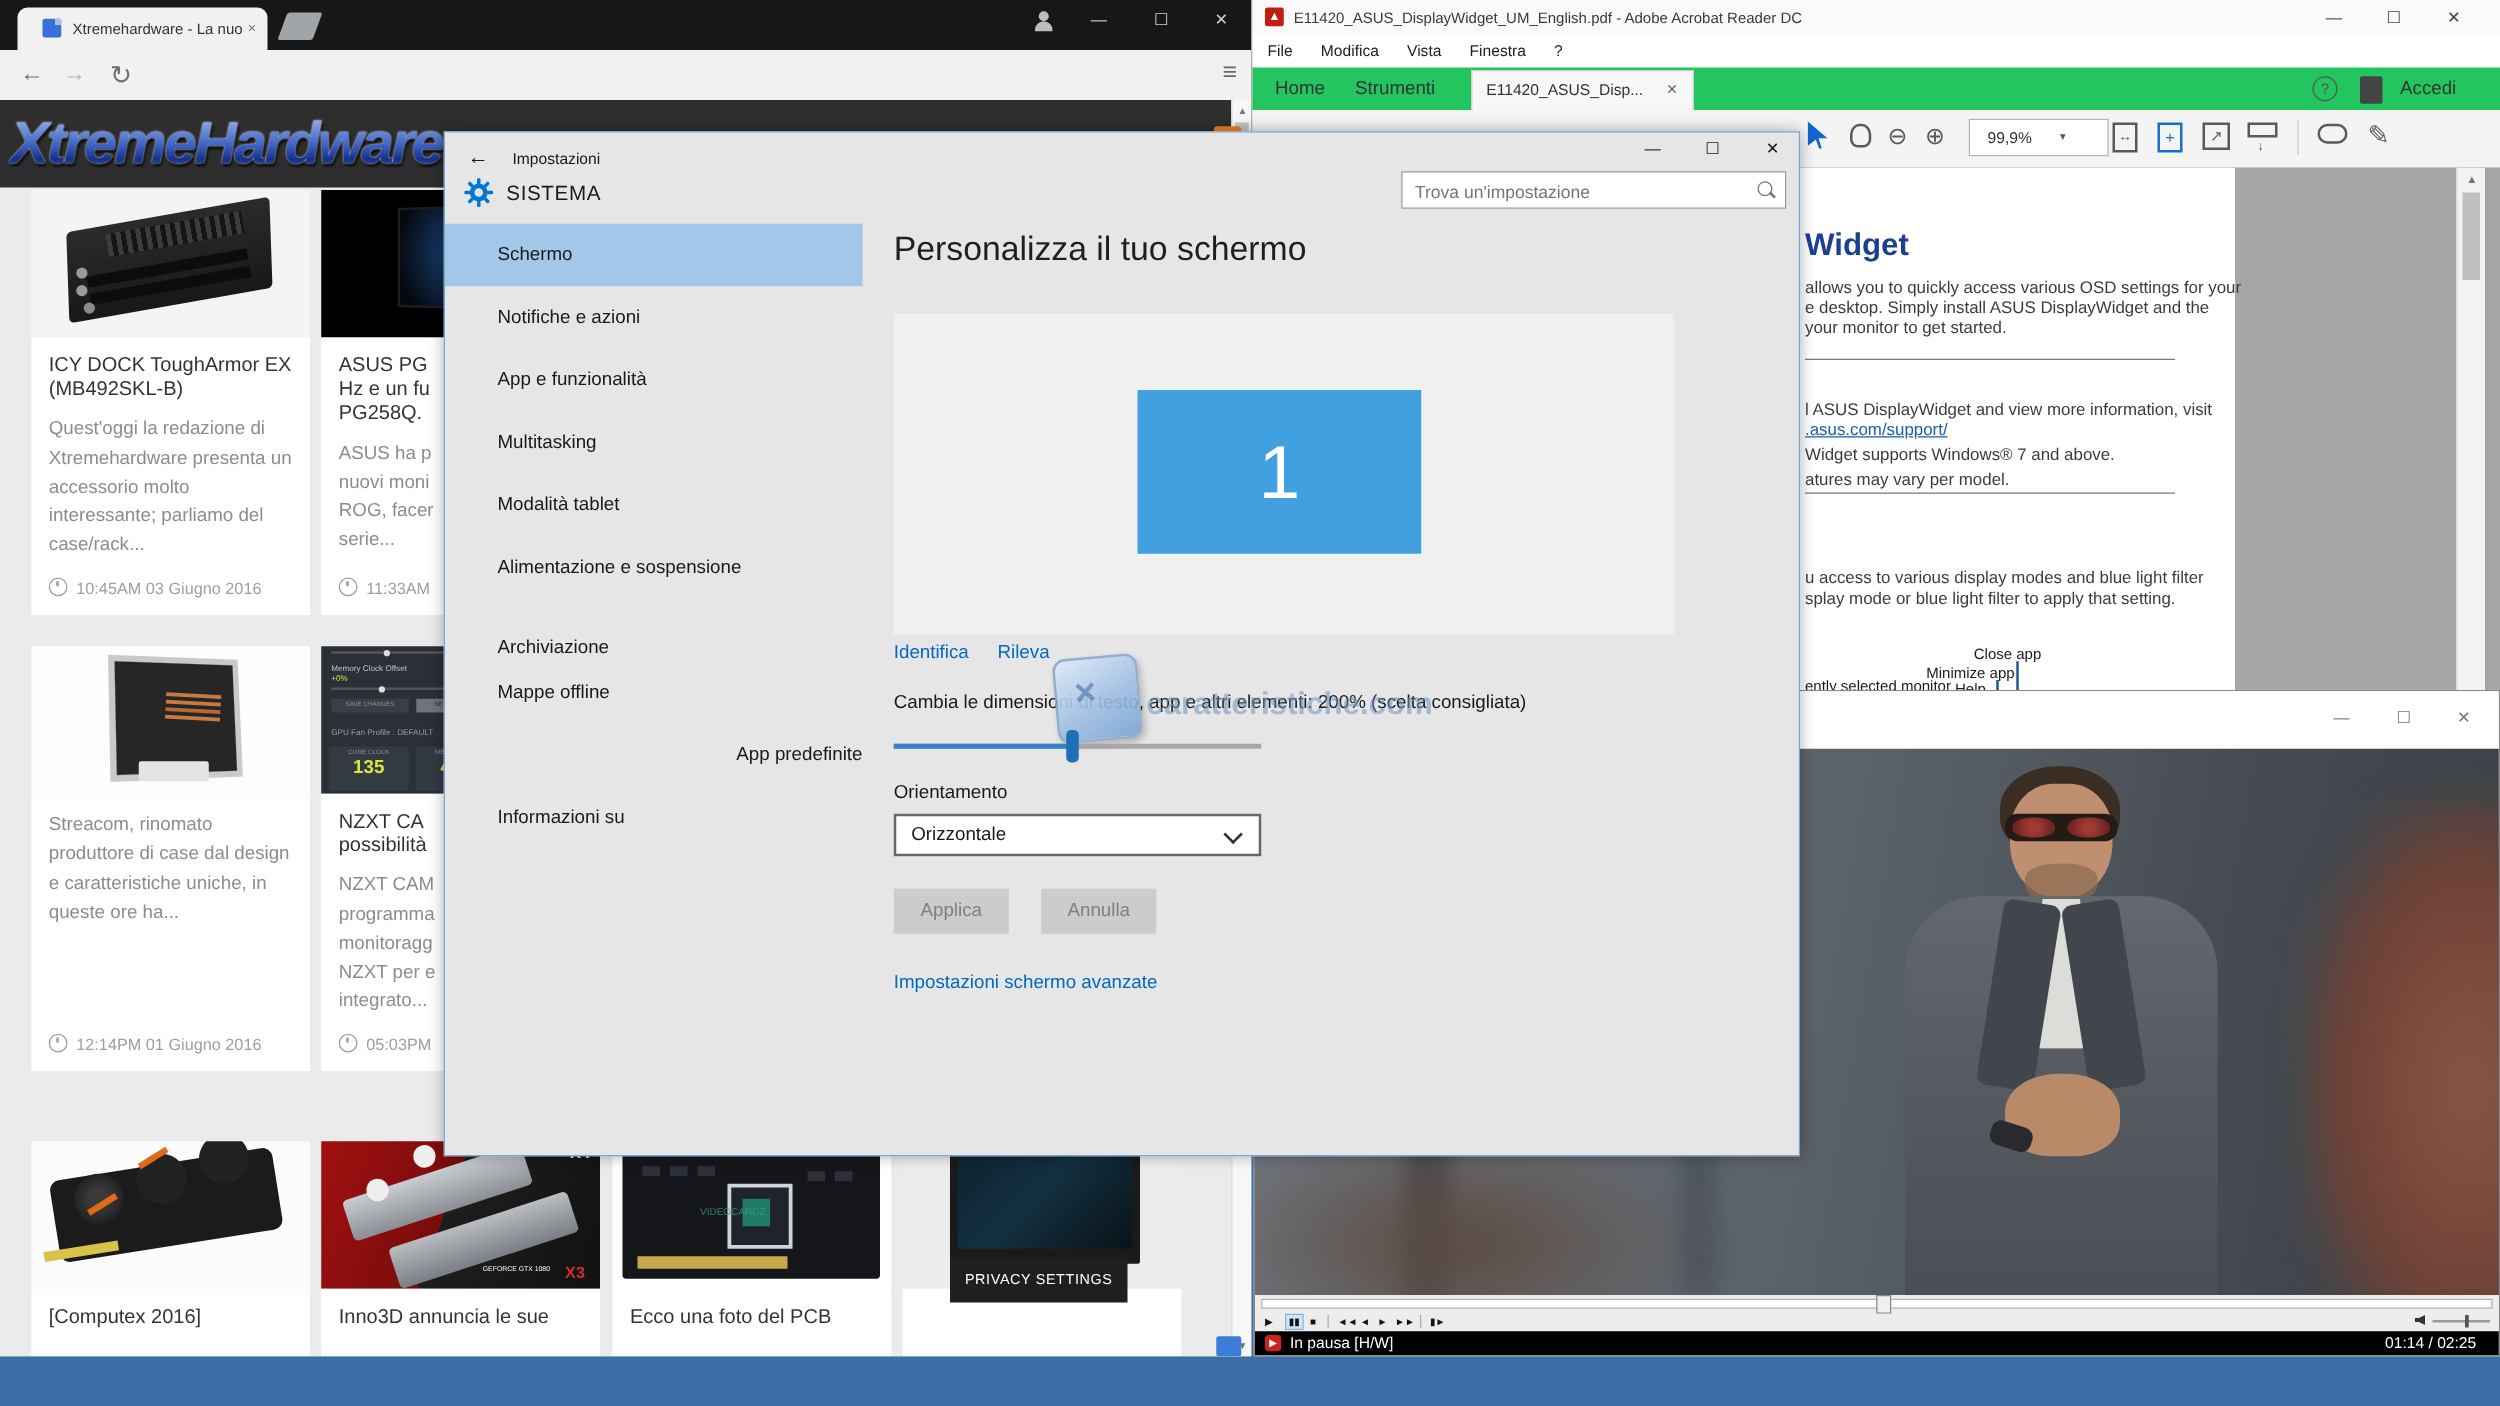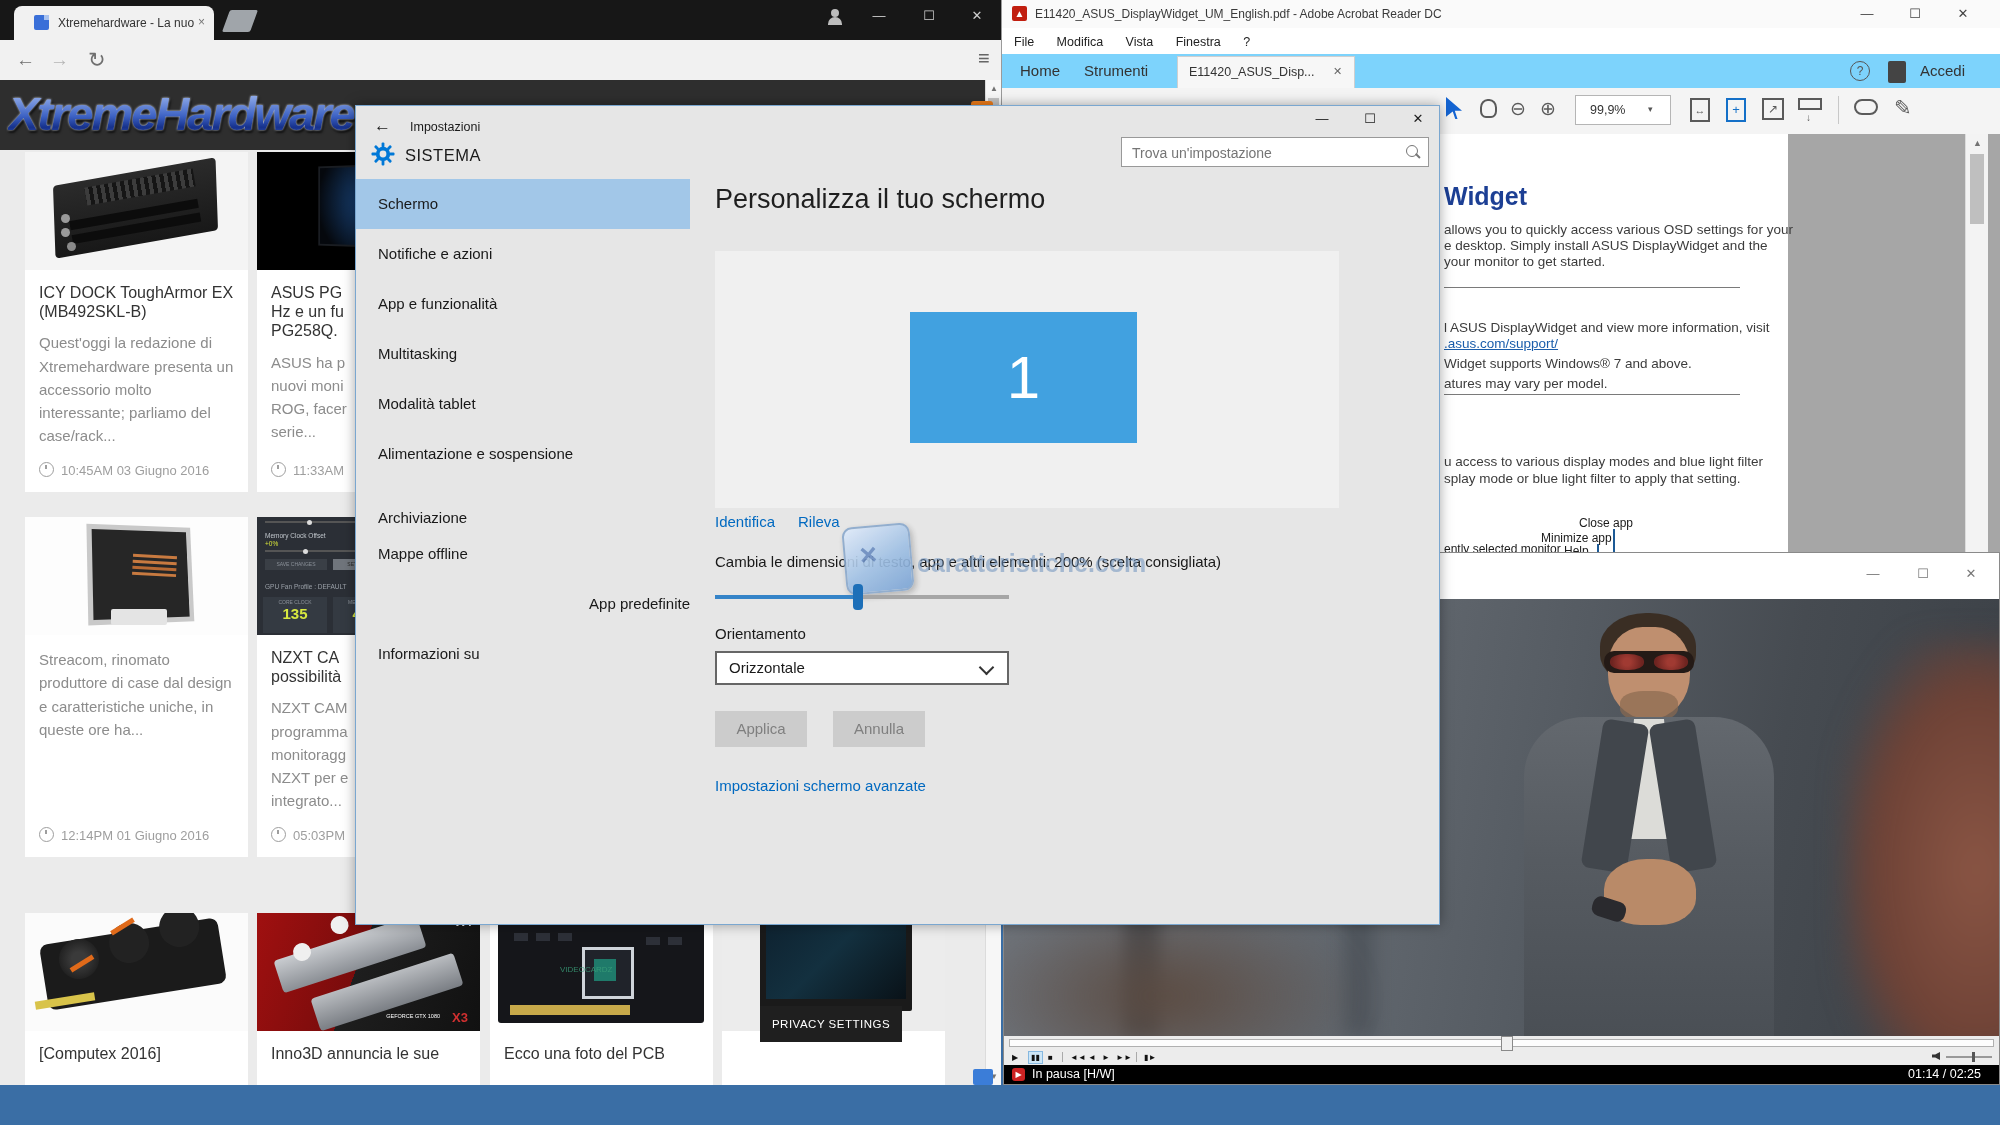--- a/index.html
+++ b/index.html
@@ -39,21 +39,21 @@
   .menu-item{font-size:12.5px;color:#222;margin-right:18px;display:inline-block;}
   .pdf-line{position:absolute;font-size:13.5px;color:#3c3c3c;white-space:nowrap;}
   .callout{position:absolute;font-size:12px;color:#1a1a1a;white-space:nowrap;}
   .leader{position:absolute;width:2px;background:#1c5a96;}
   .tool-ico{position:absolute;font-size:19px;color:#5a5a5a;}
   
   #player{left:1003px;top:552px;width:997px;height:533px;background:#fff;z-index:30;border:1px solid #8a8a8a;}
   
   #settings{left:355px;top:105px;width:1085px;height:820px;background:#e6e6e6;z-index:40;
     border:1px solid #7aa7d0;box-shadow:0 0 12px rgba(0,0,0,.35);}
-  .nav-item{position:absolute;left:0;width:334px;height:50px;line-height:50px;padding-left:22px;
+  .nav-item{position:absolute;left:0;width:334px;height:50px;line-height:50px;padding-left:42px;
     box-sizing:border-box;font-size:15px;color:#191919;white-space:nowrap;}
   .s-link{font-size:15px;color:#0069c0;}
   .s-btn{position:absolute;width:92px;height:36px;background:#cccccc;color:#7f7f7f;font-size:15px;
     text-align:center;line-height:36px;}
   
   #taskbar{left:0;top:1085px;width:2000px;height:40px;background:#0c0c0c;z-index:50;display:flex;align-items:stretch;}
   .tb-cell{width:48px;height:40px;display:flex;align-items:center;justify-content:center;position:relative;flex:0 0 auto;}
   .tb-underline{position:absolute;left:6px;bottom:0;width:36px;height:2.5px;background:#6cb8f0;}
   .tray{display:flex;align-items:center;height:40px;}
 </style>
@@ -254,37 +254,37 @@
       <span class="cap-btn" style="left:896px;top:3px;">☐</span>
       <span class="cap-btn" style="left:944px;top:3px;">✕</span>
     </div>
     <div class="a" style="left:0;top:28px;width:999px;height:26px;background:#fff;padding-left:12px;box-sizing:border-box;line-height:26px;">
       <span class="menu-item">File</span>
       <span class="menu-item">Modifica</span>
       <span class="menu-item">Vista</span>
       <span class="menu-item">Finestra</span>
       <span class="menu-item">?</span>
     </div>
-    <div class="a" style="left:0;top:54px;width:999px;height:34px;background:#7dd3fc;border-bottom:1px solid #d0d0d0;">
+    <div class="a" style="left:0;top:54px;width:999px;height:34px;background:#22c55e;border-bottom:1px solid #d0d0d0;">
       <span class="a" style="left:18px;top:8px;font-size:15px;color:#333;">Home</span>
       <span class="a" style="left:82px;top:8px;font-size:15px;color:#333;">Strumenti</span>
       <div class="a" style="left:175px;top:2px;width:178px;height:32px;background:#f7f7f7;border:1px solid #cfcfcf;border-bottom:none;box-sizing:border-box;">
         <span class="a" style="left:11px;top:8px;font-size:12.5px;color:#333;">E11420_ASUS_Disp...</span>
         <span class="a" style="left:155px;top:8px;font-size:11px;color:#666;">✕</span>
       </div>
       <span class="a" style="left:848px;top:7px;width:18px;height:18px;border:1.5px solid #555;border-radius:50%;font-size:12px;text-align:center;line-height:18px;color:#555;">?</span>
       <span class="a" style="left:886px;top:7px;width:14px;height:18px;border:2px solid #444;border-radius:2px;background:#444;"></span>
       <span class="a" style="left:918px;top:8px;font-size:15px;color:#333;">Accedi</span>
     </div>
     <div class="a" style="left:0;top:88px;width:999px;height:46px;background:#f4f4f4;border-bottom:1px solid #cfcfcf;">
       <span class="a" style="left:444px;top:9px;width:16px;height:22px;background:#1464d2;clip-path:polygon(0 0,100% 62%,55% 62%,72% 100%,58% 100%,42% 66%,0 90%);"></span>
       <span class="a" style="left:478px;top:11px;width:17px;height:19px;border:2px solid #5a5a5a;border-radius:45% 45% 35% 35%;box-sizing:border-box;"></span>
       <span class="a tool-ico" style="left:508px;top:9px;">⊖</span>
       <span class="a tool-ico" style="left:538px;top:9px;">⊕</span>
-      <div class="a" style="left:573px;top:7px;width:96px;height:30px;background:#fff;border:1px solid #b5b5b5;box-sizing:border-box;">
+      <div class="a" style="left:573px;top:7px;width:112px;height:30px;background:#fff;border:1px solid #b5b5b5;box-sizing:border-box;">
         <span class="a" style="left:14px;top:7px;font-size:12.5px;color:#333;">99,9%</span>
         <span class="a" style="left:72px;top:8px;font-size:9px;color:#555;">▾</span>
       </div>
       <span class="a" style="left:688px;top:10px;width:20px;height:24px;border:2px solid #5a5a5a;box-sizing:border-box;font-size:11px;color:#5a5a5a;text-align:center;line-height:20px;">↔</span>
       <span class="a" style="left:724px;top:10px;width:20px;height:24px;border:2px solid #1470c8;box-sizing:border-box;font-size:13px;color:#1470c8;text-align:center;line-height:20px;">+</span>
       <span class="a" style="left:760px;top:10px;width:22px;height:22px;border:2px solid #5a5a5a;box-sizing:border-box;font-size:12px;color:#5a5a5a;text-align:center;line-height:18px;">↗</span>
       <span class="a" style="left:796px;top:10px;width:24px;height:12px;border:2px solid #5a5a5a;box-sizing:border-box;"></span>
       <span class="a" style="left:804px;top:24px;font-size:10px;color:#5a5a5a;">↓</span>
       <span class="a" style="left:836px;top:8px;width:1px;height:28px;background:#c8c8c8;"></span>
       <span class="a" style="left:852px;top:11px;width:24px;height:16px;border:2px solid #5a5a5a;border-radius:8px;box-sizing:border-box;"></span>

